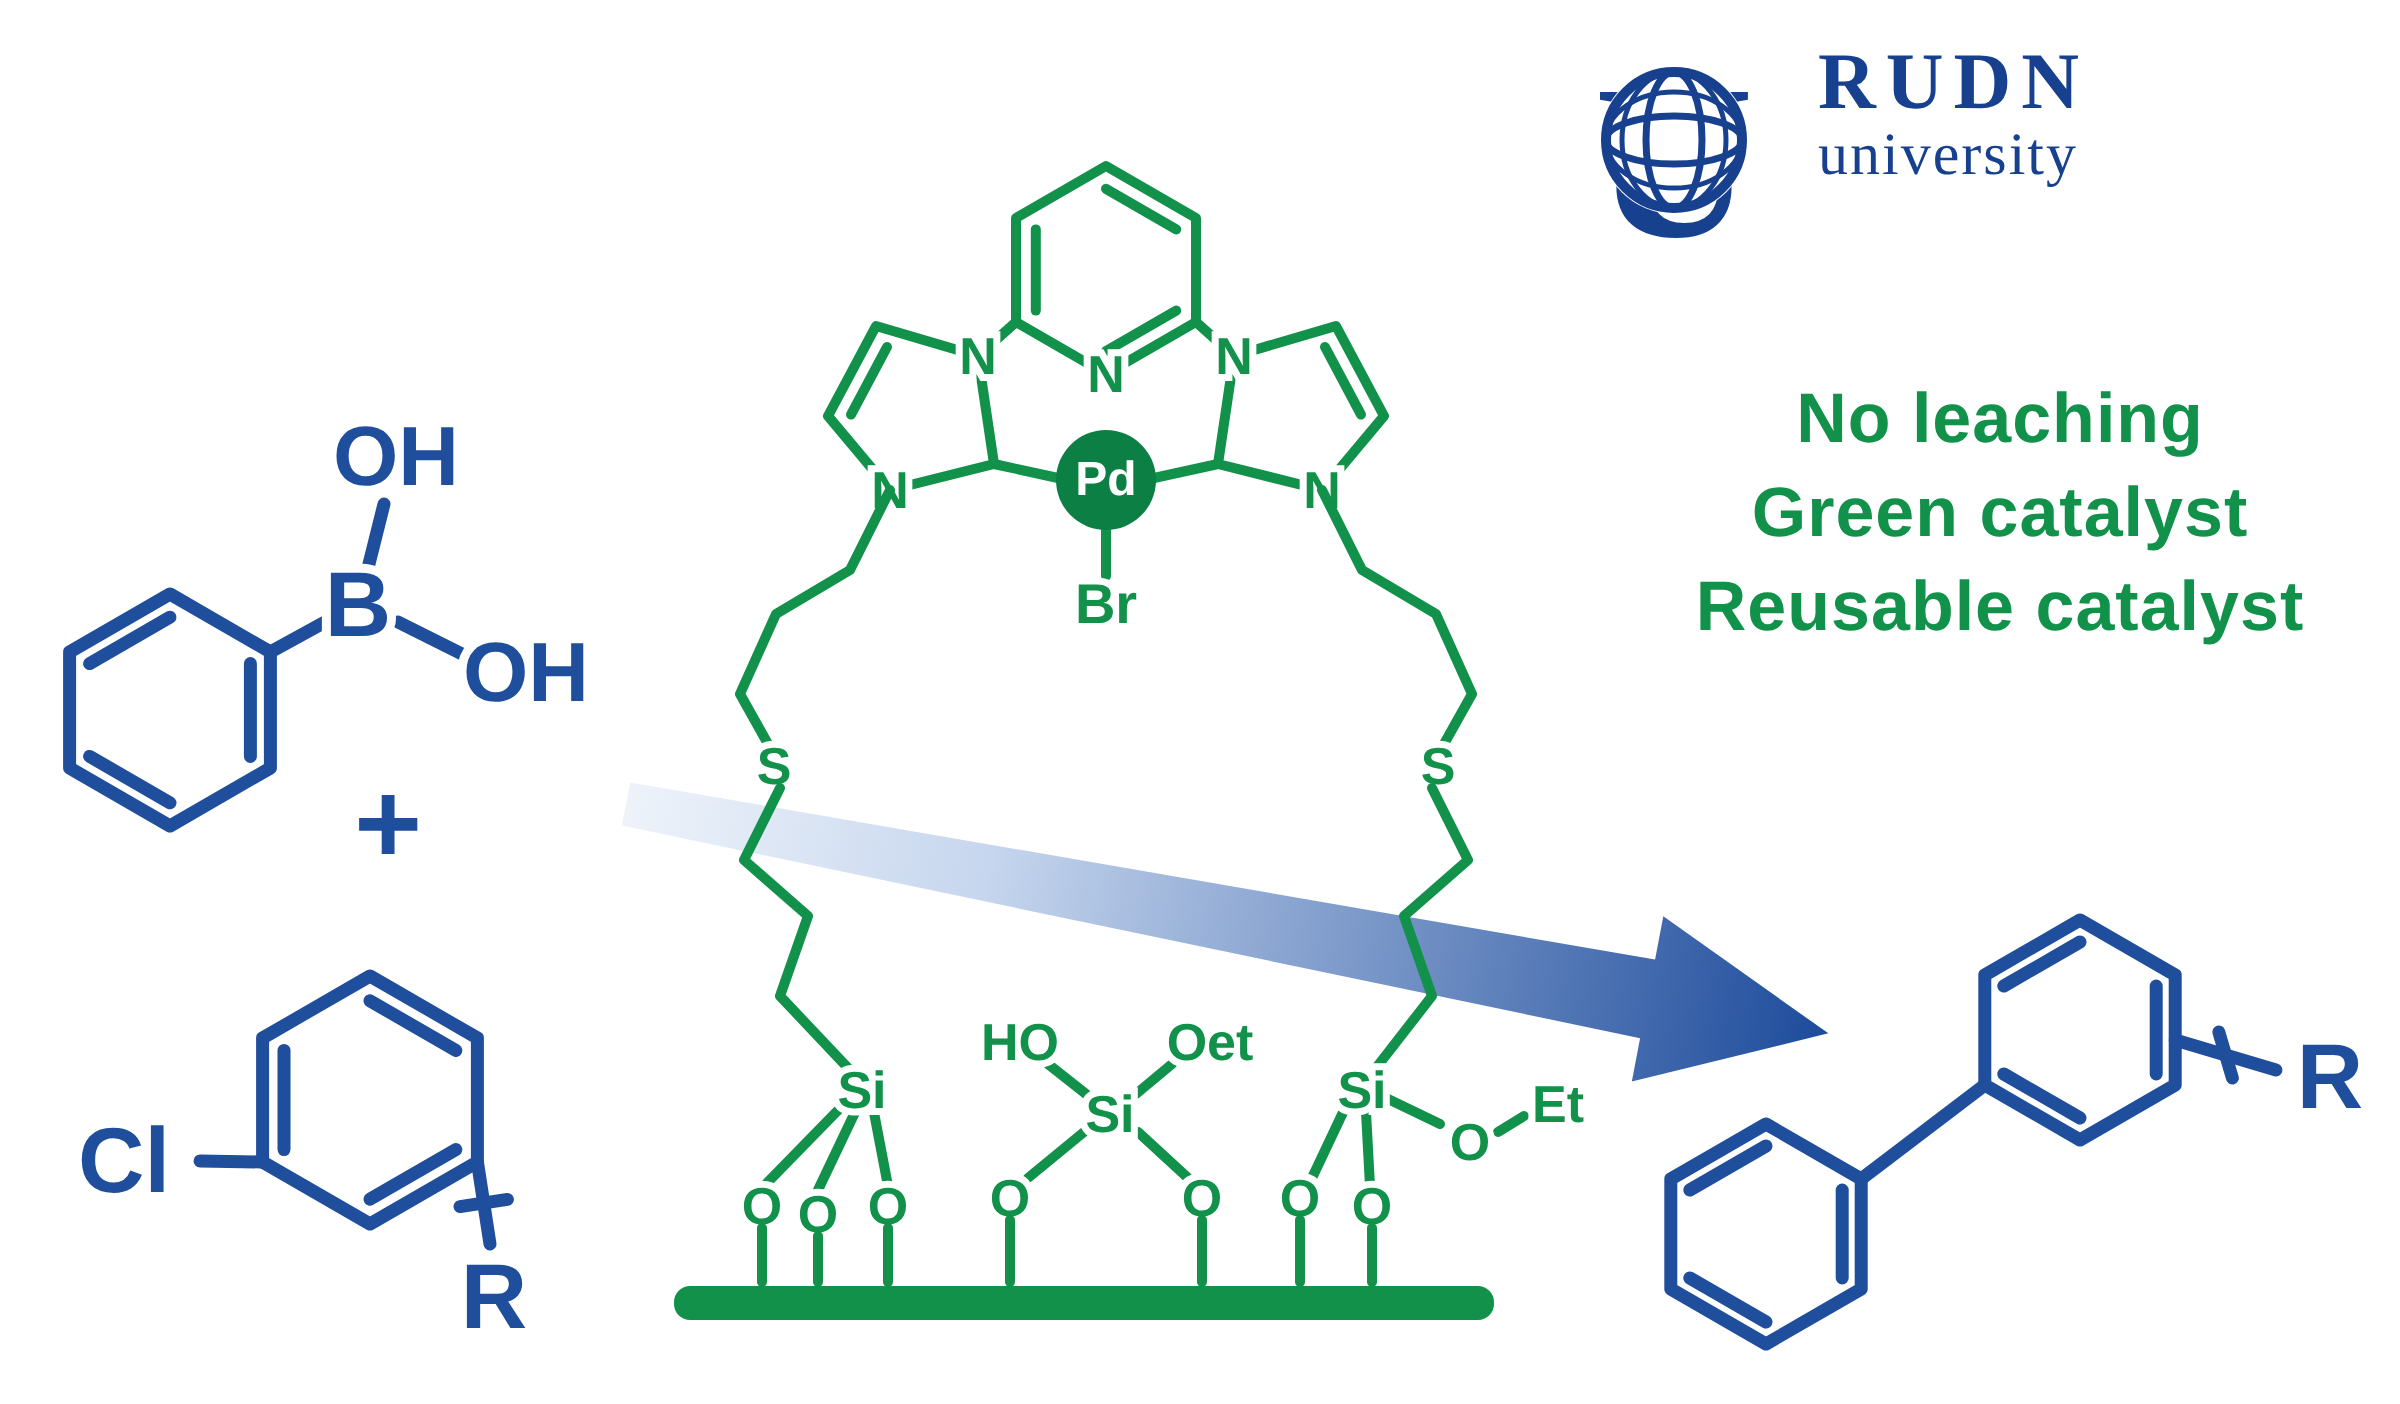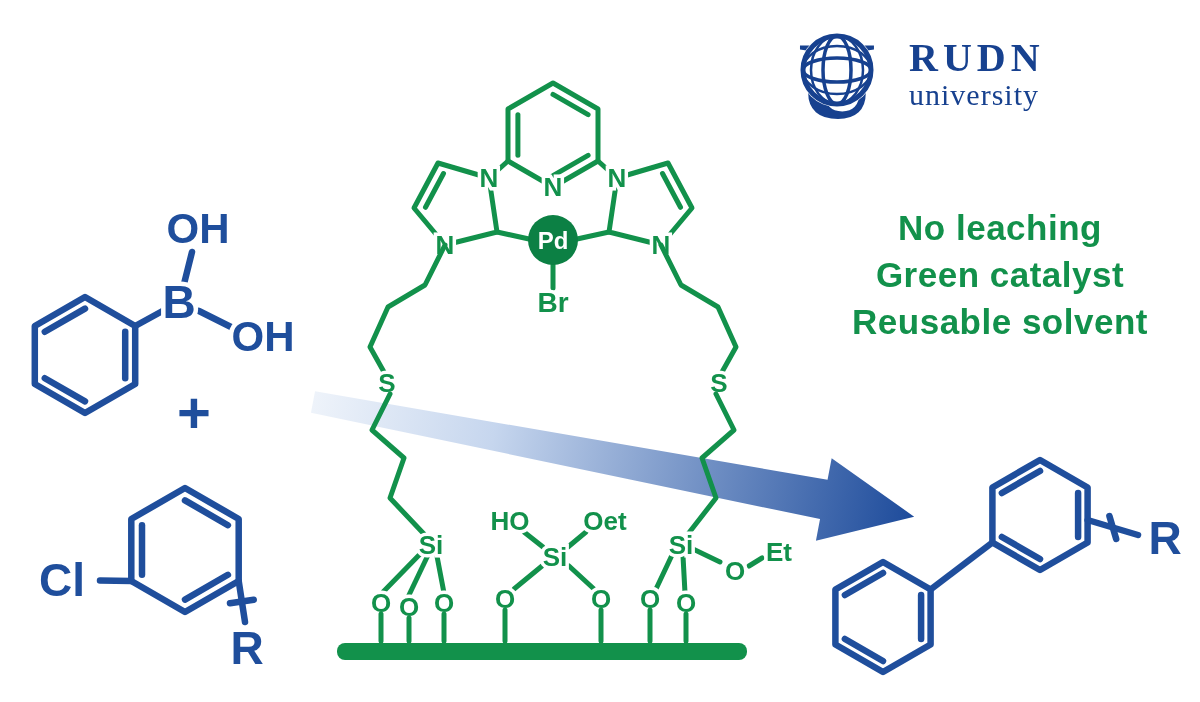--- a/index.html
+++ b/index.html
@@ -23,25 +23,25 @@
   text.atomB{font-family:"Liberation Sans",sans-serif;font-weight:bold;font-size:42px;
     fill:var(--blue);text-anchor:middle;dominant-baseline:central;
     paint-order:stroke fill;stroke:#ffffff;stroke-width:9px}
   text.atomB-big{font-size:46px}
   text.pd-label{font-family:"Liberation Sans",sans-serif;font-weight:bold;font-size:24px;
     fill:#ffffff;text-anchor:middle;dominant-baseline:central}
   text.plus-sign{font-family:"Liberation Sans",sans-serif;font-weight:bold;font-size:58px;
     fill:var(--blue);text-anchor:middle;dominant-baseline:central}
 
   
-  .claims{position:absolute;left:828px;top:204px;width:344px;text-align:center;
+  .claims{position:absolute;left:828px;top:186px;width:344px;text-align:center;
     color:var(--green);font-weight:bold;font-size:35px;line-height:47px;letter-spacing:.5px}
 
   
-  .logo{position:absolute;left:780px;top:20px;display:flex;align-items:center;gap:14px}
+  .logo{position:absolute;left:780px;top:20px;display:flex;align-items:flex-start;gap:14px}
   .logo-text{font-family:"Liberation Serif",serif;color:var(--logo_blue);display:flex;flex-direction:column}
   .logo-title{font-size:40px;font-weight:bold;letter-spacing:5px;line-height:1.05}
   .logo-sub{font-size:30px;letter-spacing:1px;line-height:1.05}
 </style>
 </head>
 <body>
 
 <div class="stage">
 
   <svg class="scene" width="1200" height="702" viewBox="0 0 1200 702">
@@ -185,16 +185,16 @@
     </svg>
     <div class="logo-text">
       <span class="logo-title">RUDN</span>
       <span class="logo-sub">university</span>
     </div>
   </div>
 
   <div class="claims">
     <div>No leaching</div>
     <div>Green catalyst</div>
-    <div>Reusable solvent</div>
+    <div>Reusable catalyst</div>
   </div>
 
 </div>
 
 </body></html>

